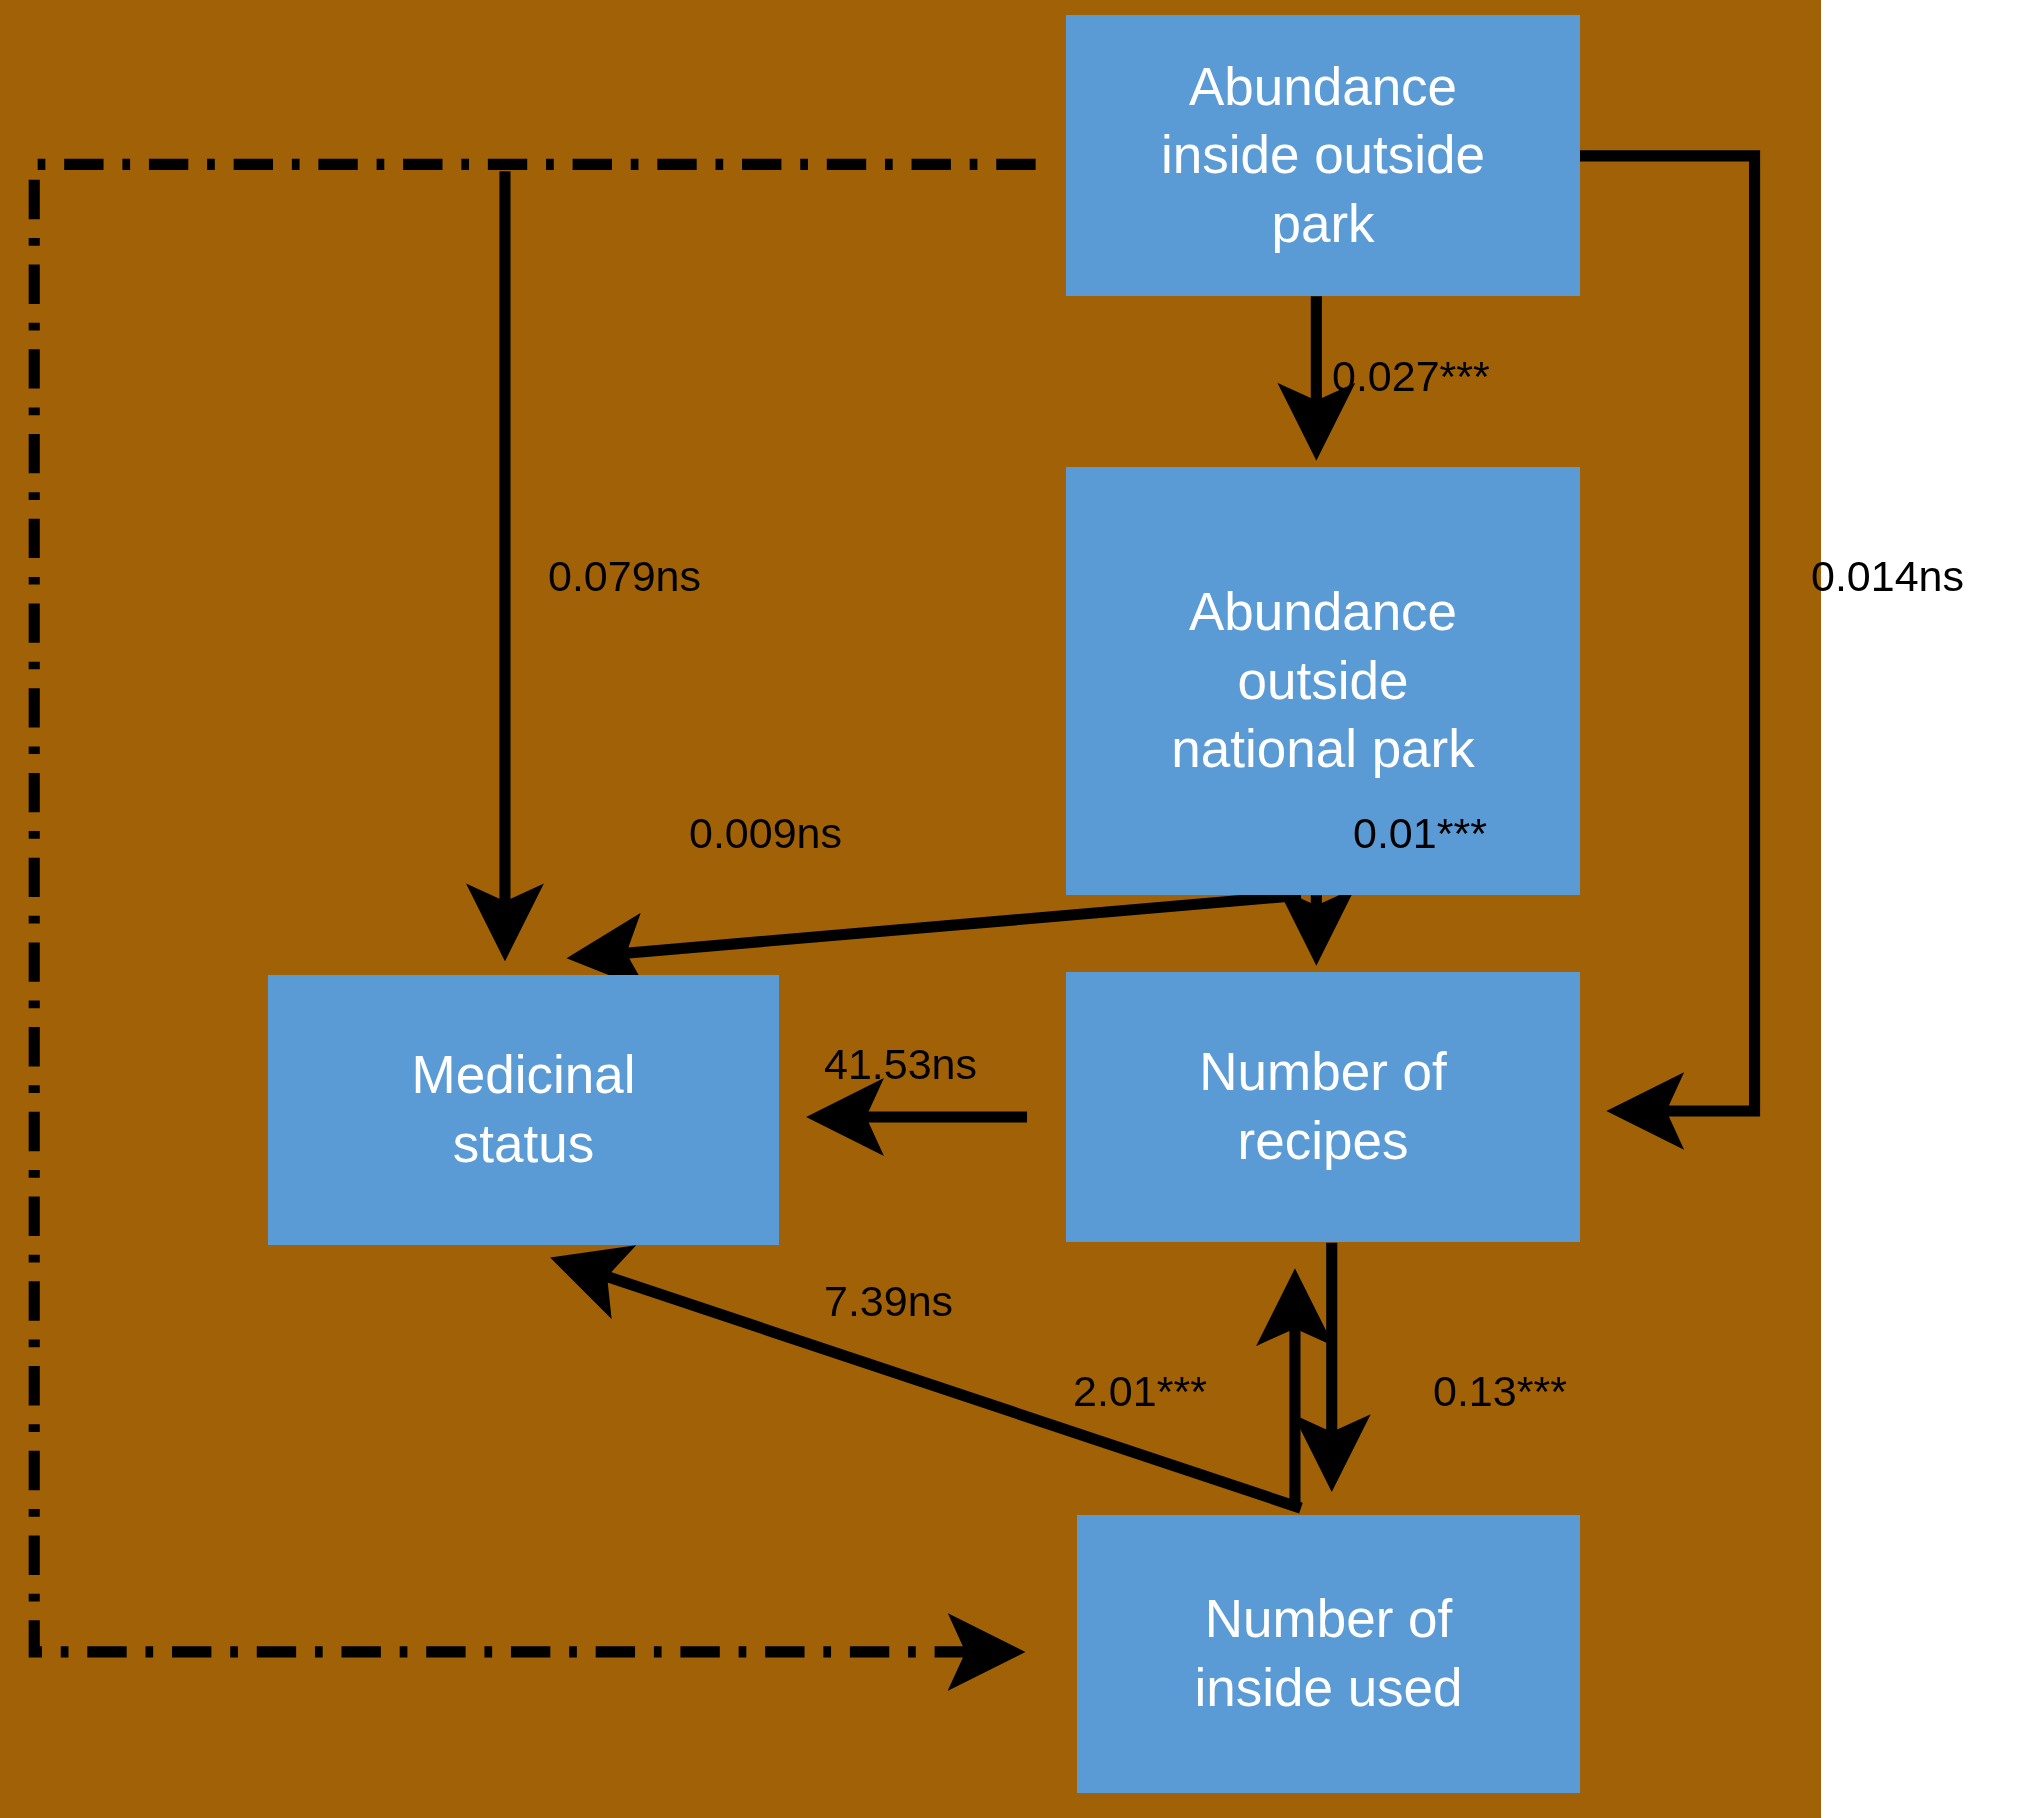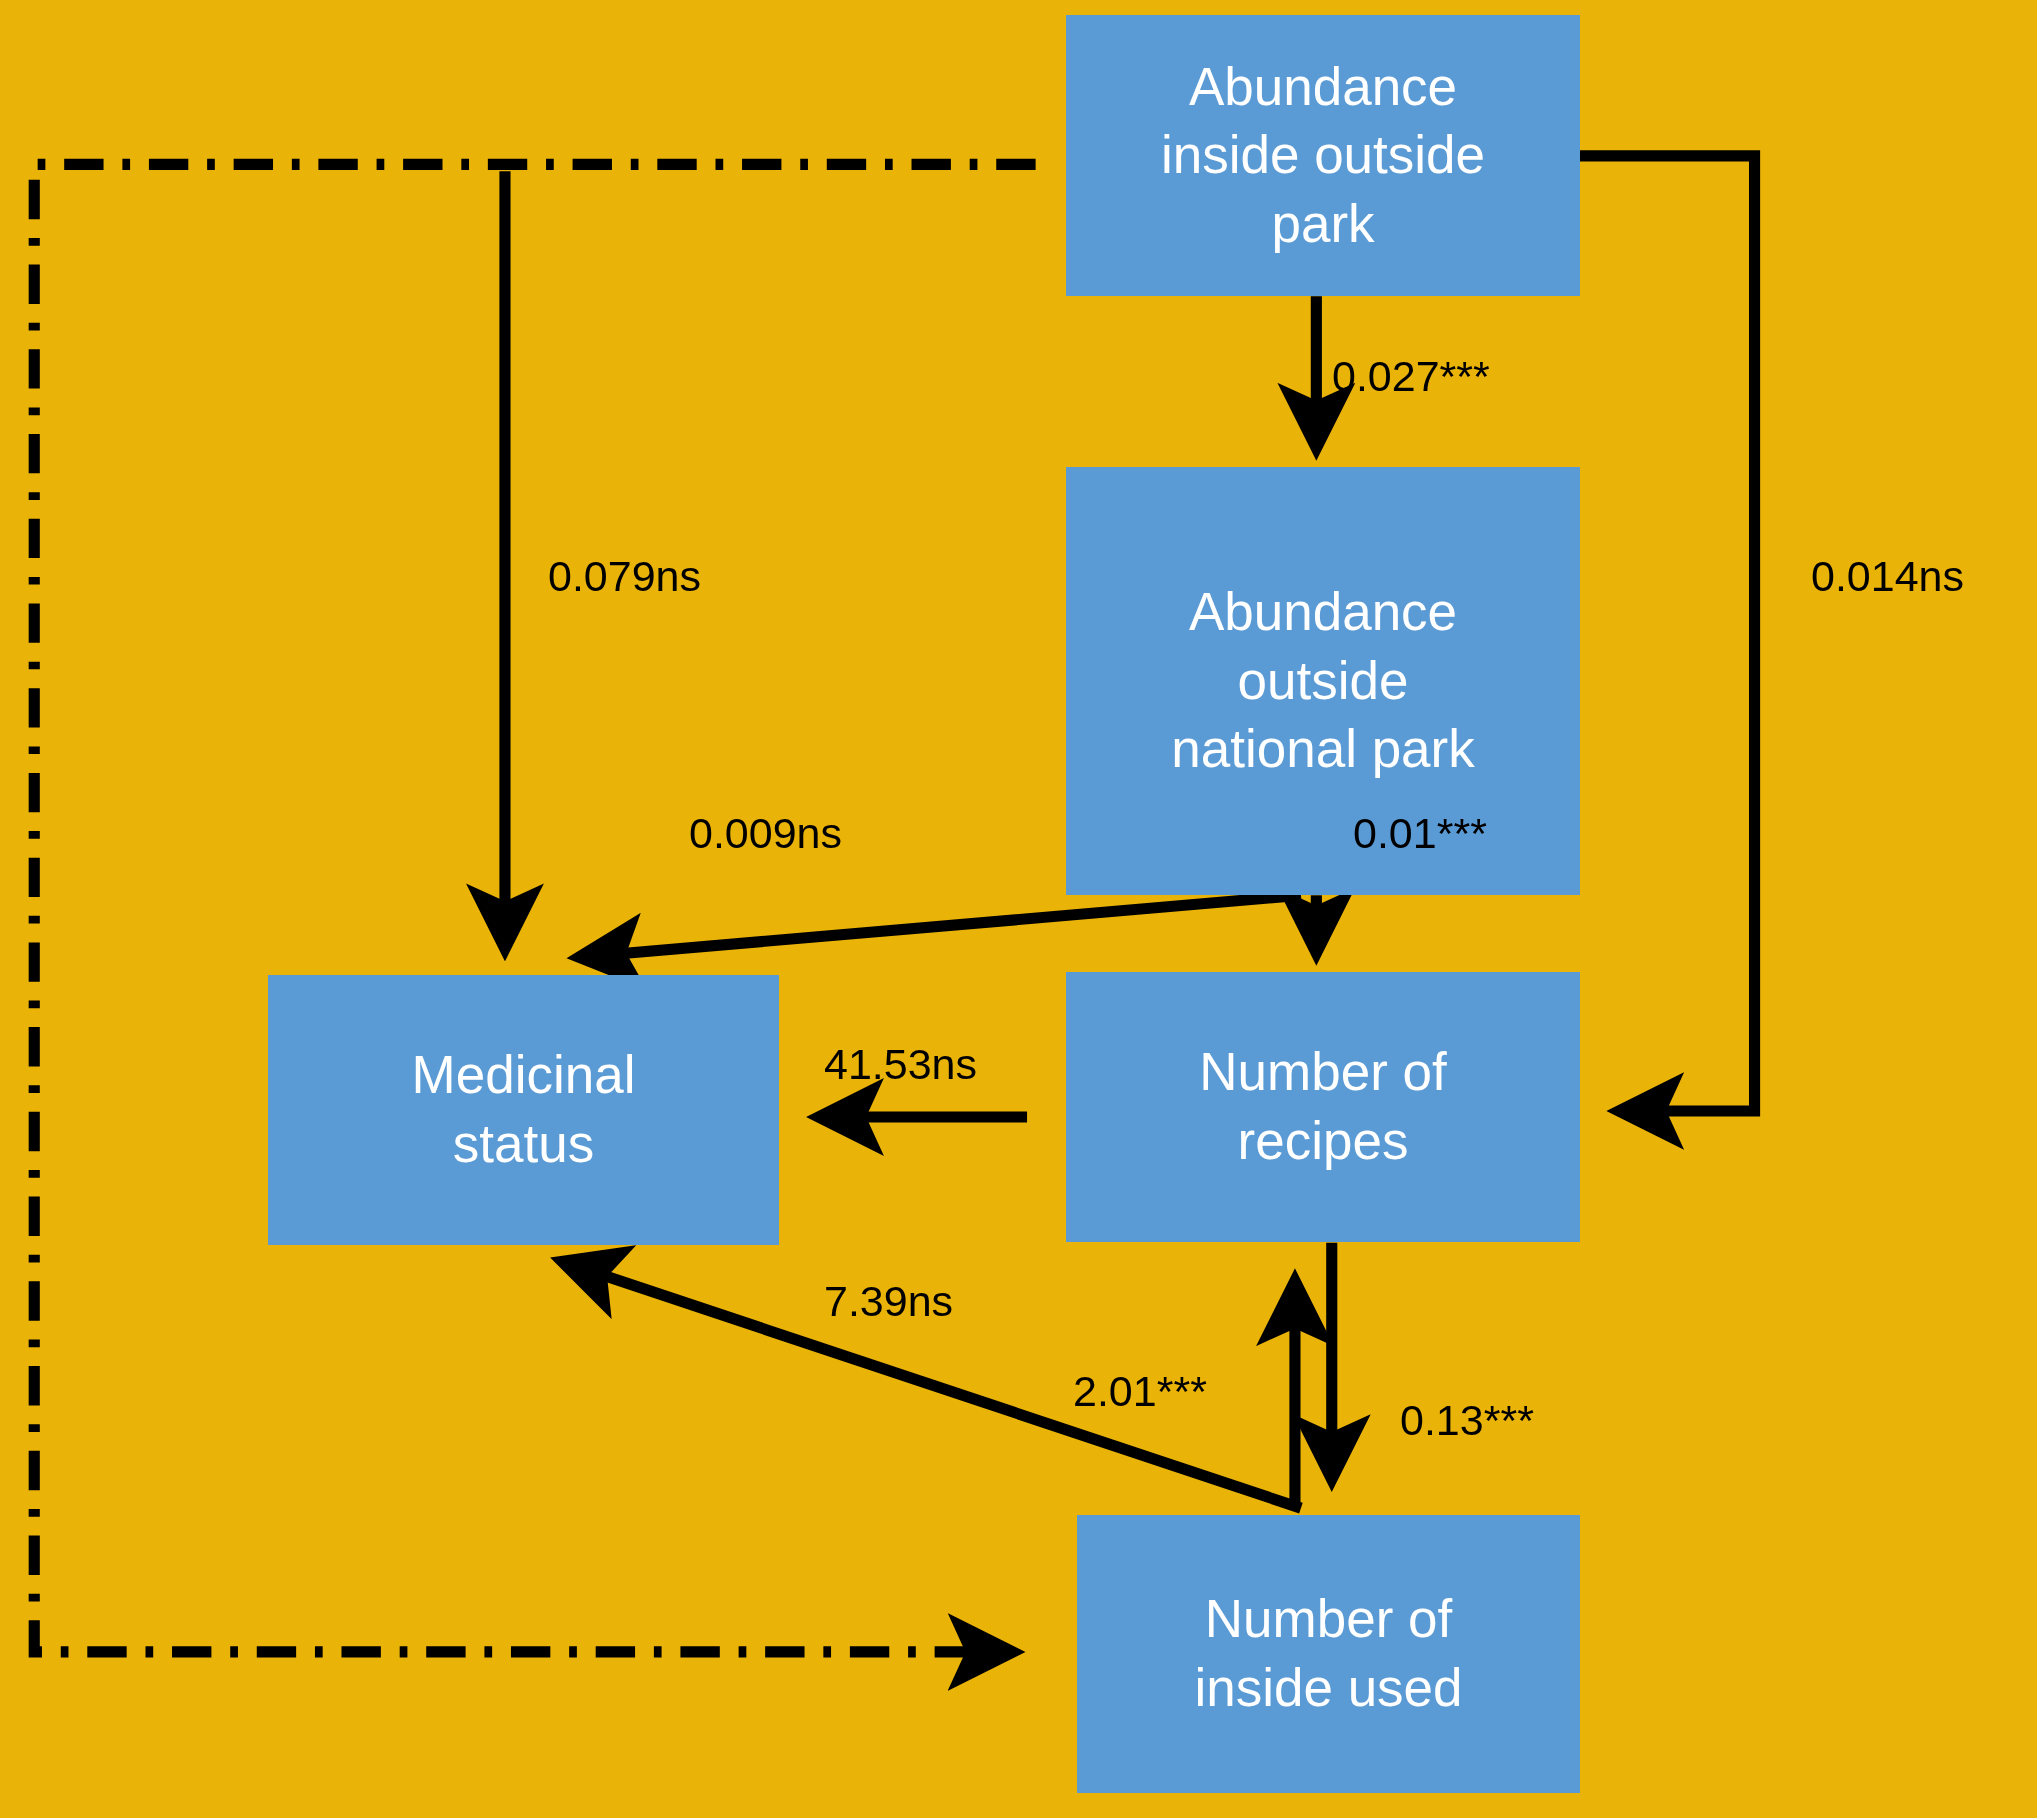--- a/index.html
+++ b/index.html
@@ -9,23 +9,23 @@
   }
   body {
     width: 2037px;
     height: 1818px;
     font-family: "Liberation Sans", sans-serif;
     position: relative;
     overflow: hidden;
   }
   #diagram-root {
     position: relative;
-    width: 2037px;
+    width: 1821px;
     height: 1818px;
-    background: #eab308;
+    background: #a16207;
   }
   svg.edges {
     position: absolute;
     left: 0;
     top: 0;
     width: 2037px;
     height: 1818px;
     pointer-events: none;
   }
   .node {
@@ -135,16 +135,16 @@
   <div class="edge-label" style="left:689px; top:812px;">0.009ns</div>
 
   <div class="edge-label" style="left:1353px; top:812px;">0.01***</div>
 
   <div class="edge-label" style="left:824px; top:1043px;">41.53ns</div>
 
   <div class="edge-label" style="left:824px; top:1280px;">7.39ns</div>
 
   <div class="edge-label" style="left:1073px; top:1370px;">2.01***</div>
 
-  <div class="edge-label" style="left:1400px; top:1370px;margin-top:29px;">0.13***</div>
+  <div class="edge-label" style="left:1433px; top:1370px;">0.13***</div>
 
 </div>
 
 
 </body></html>

